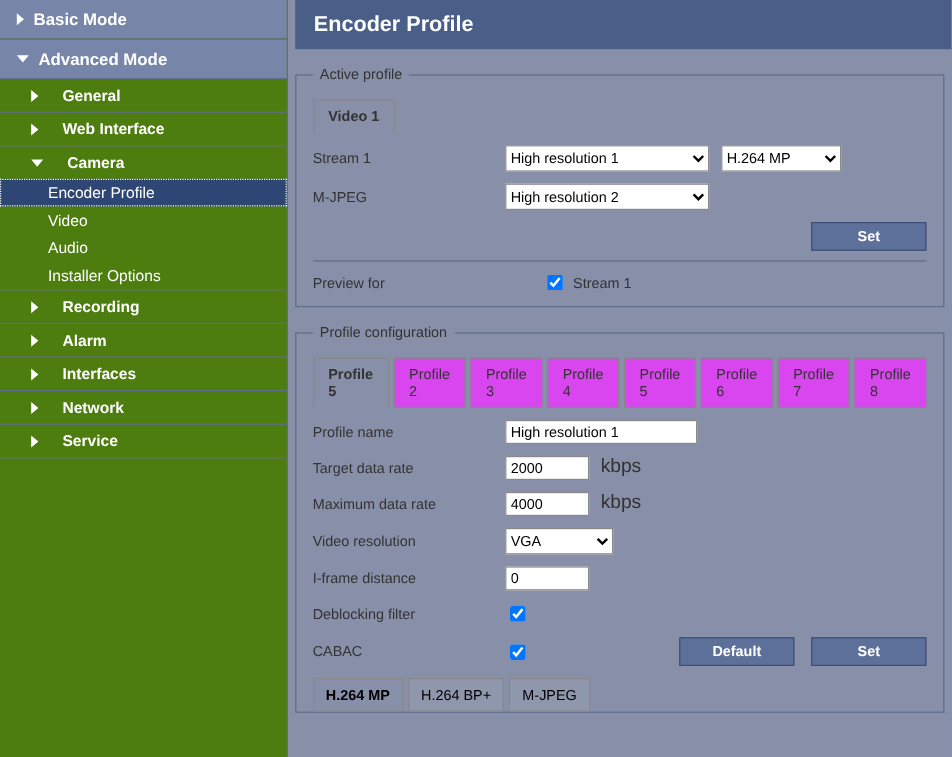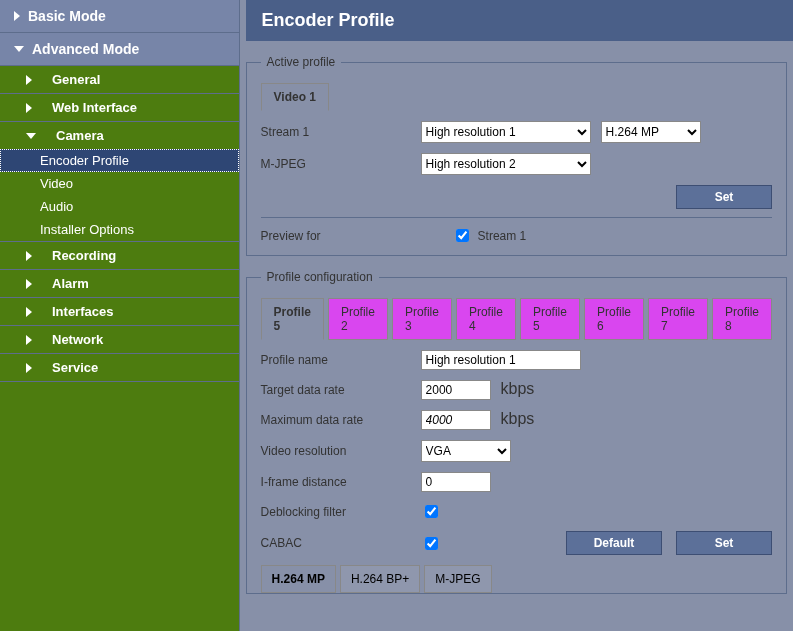--- a/index.html
+++ b/index.html
@@ -166,21 +166,21 @@
         <div class="frow">
           <div class="flabel">Target data rate</div>
           <div class="fctrls">
             <input type="text" style="width: 70px;" value="2000">
             <span class="unit">kbps</span>
           </div>
         </div>
         <div class="frow">
           <div class="flabel">Maximum data rate</div>
           <div class="fctrls">
-            <input type="text" style="width: 70px; font-style: italic;" value="4000">
+            <input type="text" style="width: 70px;" value="4000">
             <span class="unit">kbps</span>
           </div>
         </div>
         <div class="frow">
           <div class="flabel">Video resolution</div>
           <div class="fctrls">
             <select style="width:90px">
               <option>VGA</option>
             </select>
           </div>

